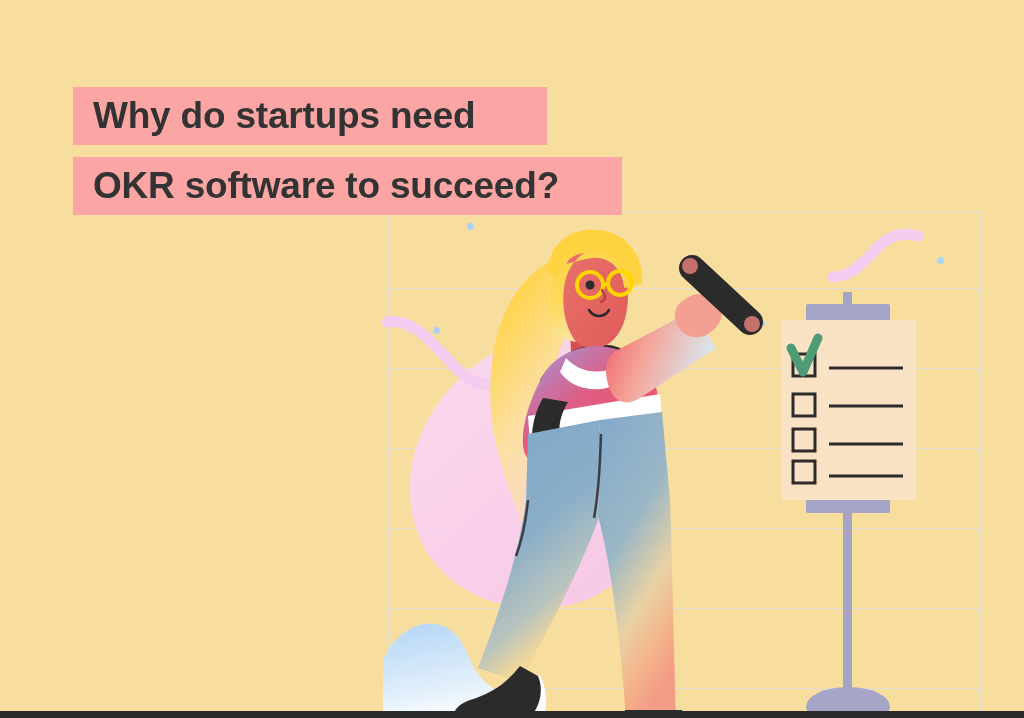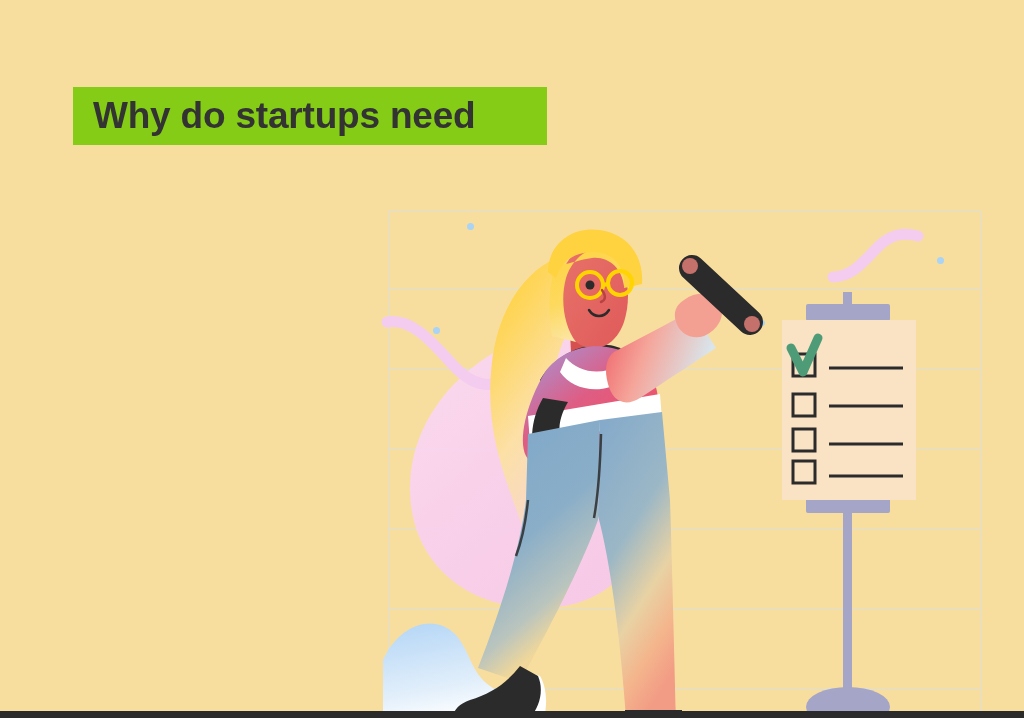--- a/index.html
+++ b/index.html
@@ -13,21 +13,21 @@
 
   
   .grid-wrap{position:absolute;left:388px;top:211px;width:593px;height:507px;}
   .grid-h{position:absolute;left:0;width:593px;height:1px;background:#d9dfe0;opacity:.85;}
   .grid-v{position:absolute;top:0;width:1px;height:507px;background:#d9dfe0;opacity:.85;}
 
   .dot{position:absolute;width:7px;height:7px;border-radius:50%;background:#a9d4f5;}
 
   
   .title-band{
-    position:absolute;background:#84cc16;color:#333333;
+    position:absolute;background:#fca5a5;color:#333333;
     font-weight:bold;letter-spacing:-0.2px;
     display:flex;align-items:center;
     white-space:nowrap;
     text-align:right;
   }
   #band1{left:73px;top:87px;width:474px;height:58px;font-size:37px;padding-left:20px;box-sizing:border-box;}
   #band2{left:73px;top:157px;width:549px;height:58px;font-size:37px;padding-left:20px;box-sizing:border-box;}
 
   
   .illus{position:absolute;left:0;top:0;width:1024px;height:718px;}
@@ -217,14 +217,17 @@
 
       <path d="M625 710 L 682 710 L 682 718 L 625 718 Z" fill="#2B2B2B"></path>
     </g>
 
     <rect x="0" y="711" width="1024" height="7" fill="#2B2B2B"></rect>
   </svg>
 
   <div id="band1" class="title-band">
     <span>Why do startups need</span>
   </div>
+  <div id="band2" class="title-band">
+    <span>OKR software to succeed?</span>
+  </div>
 
 </div>
 
 </body></html>

